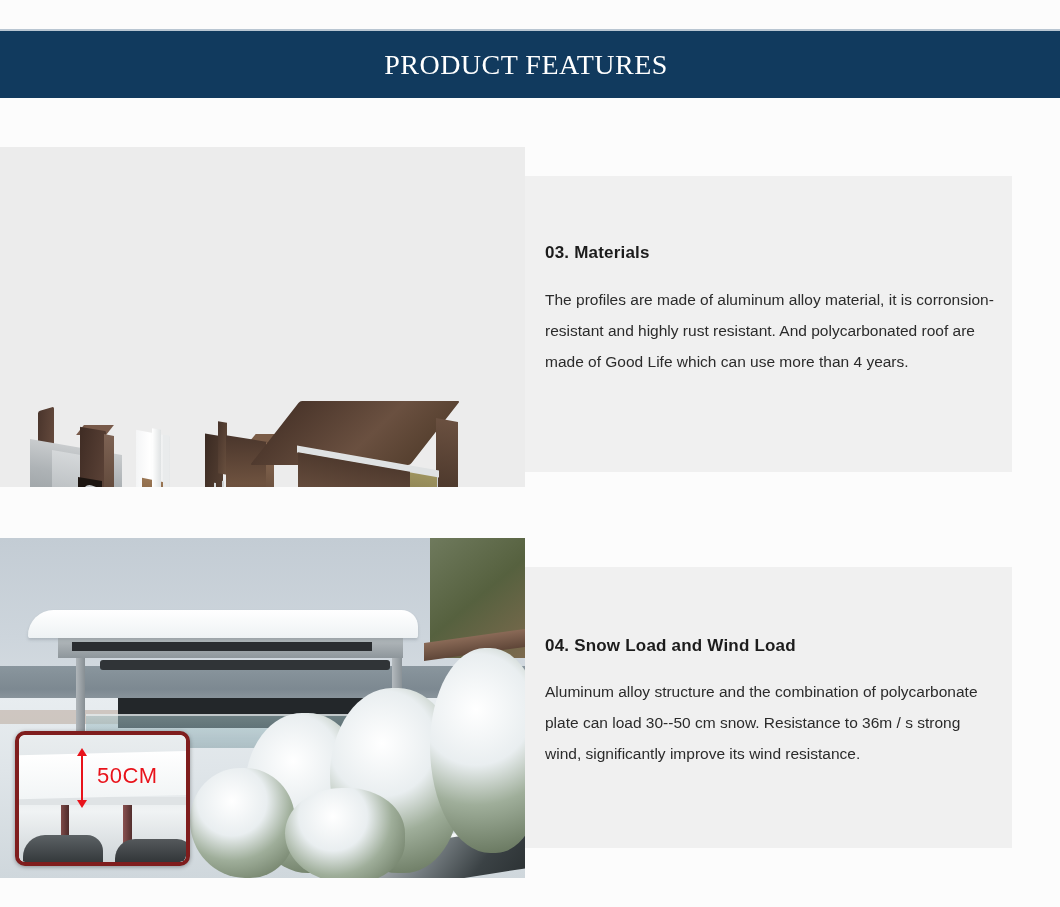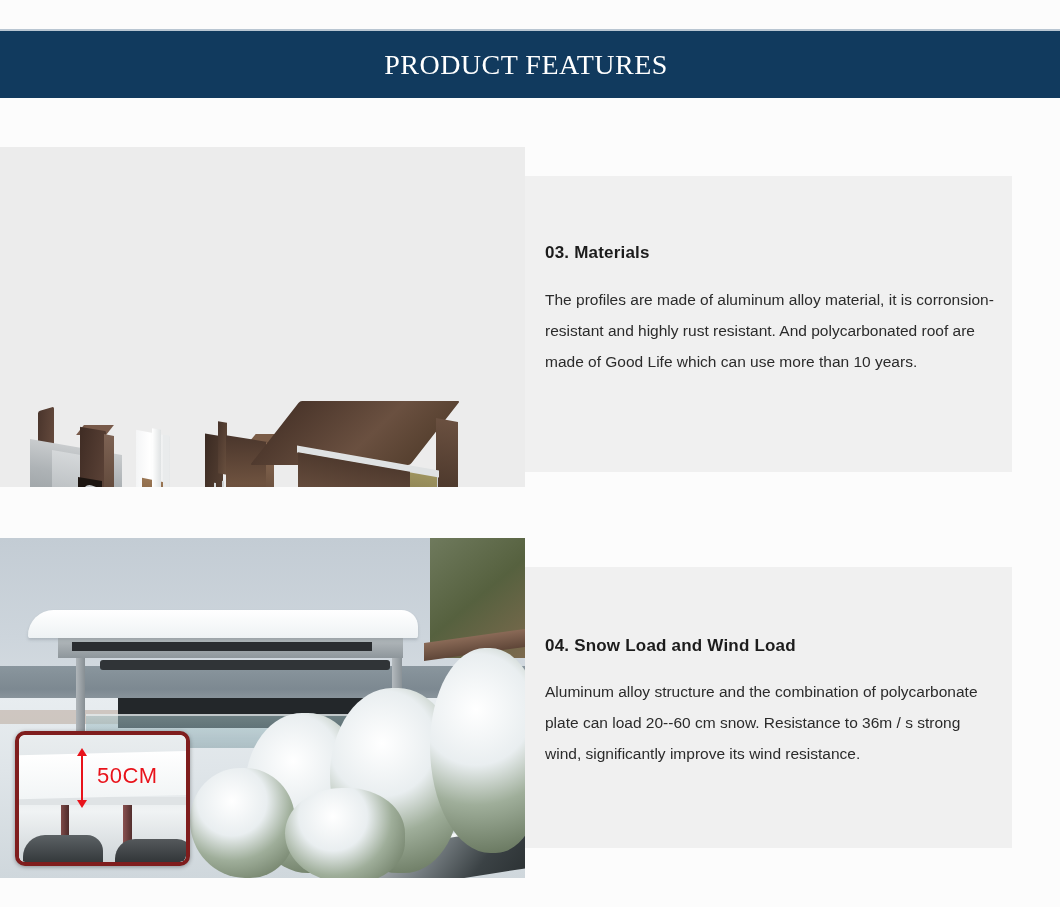--- a/index.html
+++ b/index.html
@@ -418,21 +418,21 @@
       <div class="pD-strip" style="left:54px"></div>
       <div class="pD-strip" style="left:82px"></div>
       <div class="pD-strip" style="left:110px"></div>
     </div>
     <div class="prof pD-rim"></div>
     <div class="prof pD-face"></div>
   </div>
 
   <div class="textpanel" id="panel-1"></div>
   <div class="feature-heading" id="heading-1">03. Materials</div>
-  <div class="feature-body" id="body-1">The profiles are made of aluminum alloy material, it is corronsion-resistant and highly rust resistant. And polycarbonated roof are made of Good Life which can use more than 10 years.</div>
+  <div class="feature-body" id="body-1">The profiles are made of aluminum alloy material, it is corronsion-resistant and highly rust resistant. And polycarbonated roof are made of Good Life which can use more than 4 years.</div>
 
   <div class="media" id="media-2">
     <div class="sky"></div>
     <div class="treeline"></div>
     <div class="snowfield"></div>
     <div class="field-band"></div>
 
     <div class="house-r"></div>
     <div class="house-roof"></div>
 
@@ -463,15 +463,15 @@
         <div class="inset-car2"></div>
         <div class="inset-snowbar"></div>
         <div class="inset-arrow"></div>
         <div class="inset-label">50CM</div>
       </div>
     </div>
   </div>
 
   <div class="textpanel" id="panel-2"></div>
   <div class="feature-heading" id="heading-2">04. Snow Load and Wind Load</div>
-  <div class="feature-body" id="body-2">Aluminum alloy structure and the combination of polycarbonate plate can load 20--60 cm snow. Resistance to 36m / s strong wind, significantly improve its wind resistance.</div>
+  <div class="feature-body" id="body-2">Aluminum alloy structure and the combination of polycarbonate plate can load 30--50 cm snow. Resistance to 36m / s strong wind, significantly improve its wind resistance.</div>
 
 </div>
 
 </body></html>

